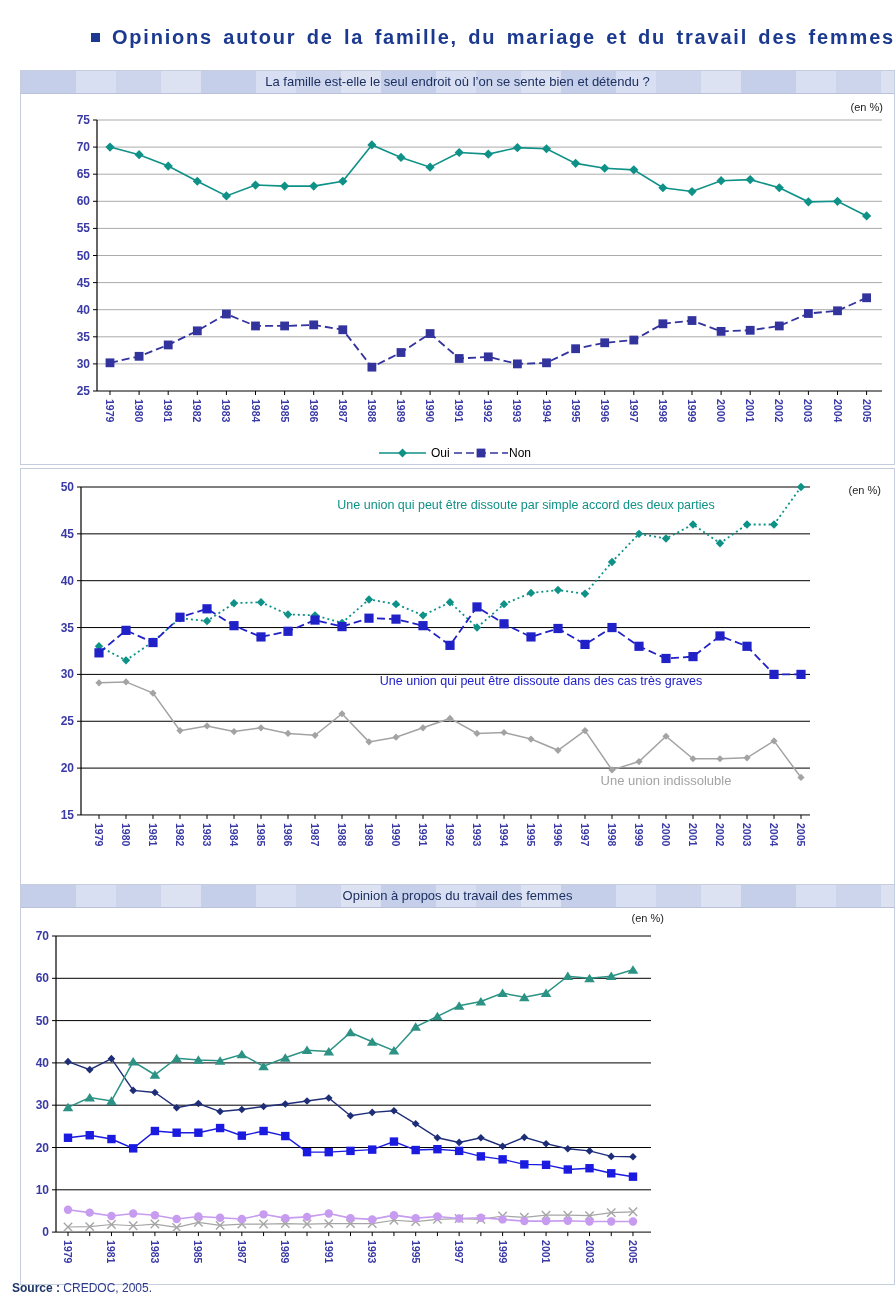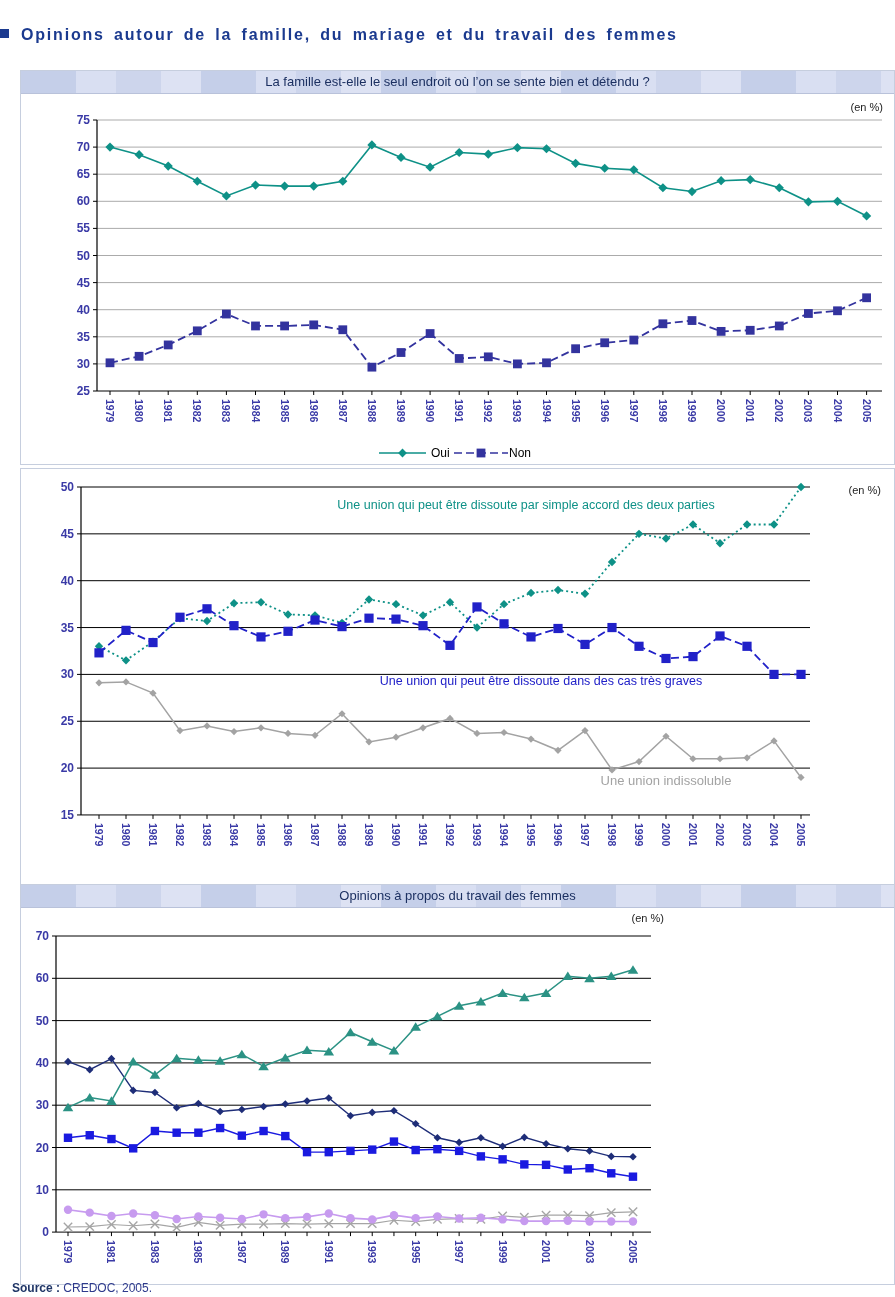--- a/index.html
+++ b/index.html
@@ -1,19 +1,19 @@
 <!DOCTYPE html>
 <html><head>
 <meta charset="utf-8">
 <style>
   html,body{margin:0;padding:0;background:#fff;}
   .page{position:relative;width:895px;height:1297px;background:#fff;
         font-family:"Liberation Sans",sans-serif;overflow:hidden;}
-  .main-title{position:absolute;top:26px;left:0;width:100%;text-align:left;
-        color:#1b3a8f;font-weight:bold;font-size:16px;letter-spacing:1.8px;word-spacing:3px;}
+  .main-title{position:absolute;top:26px;left:0;width:100%;text-align:right;
+        color:#1b3a8f;font-weight:bold;font-size:20px;letter-spacing:1.8px;word-spacing:3px;}
   .main-title .bullet{display:inline-block;width:9px;height:9px;background:#1b3a8f;
         margin-right:12px;vertical-align:2px;}
   .section{position:absolute;left:20px;width:873px;background:#fff;border:1px solid #c6cede;}
   .banner{height:22px;line-height:22px;text-align:center;font-size:13px;color:#1c3061;
         border-bottom:1px solid #b9c2da;
         background-color:#c9d2ea;
         background-image:repeating-linear-gradient(90deg,#c5cfe9 0px,#c5cfe9 55px,#d9dff2 55px,#d9dff2 95px,#cdd5ec 95px,#cdd5ec 140px,#dde2f3 140px,#dde2f3 180px);}
   svg{display:block;overflow:visible;}
   .ylab{font-family:"Liberation Sans",sans-serif;font-weight:bold;font-size:12px;fill:#3a3aa6;}
   .xlab{font-family:"Liberation Sans",sans-serif;font-weight:bold;font-size:10.5px;fill:#3a3aa6;}
@@ -354,21 +354,21 @@
         <polygon points="753,268.327 756.6,271.927 753,275.52700000000004 749.4,271.927" fill="#a3a3a3"></polygon>
         <polygon points="780,304.86999999999995 783.6,308.46999999999997 780,312.07 776.4,308.46999999999997" fill="#a3a3a3"></polygon>
         <text x="860" y="25" text-anchor="end" class="en">(en %)</text>
         <text x="505" y="40" text-anchor="middle" class="ann" fill="#0e9187">Une union qui peut être dissoute par simple accord des deux parties</text>
         <text x="520" y="216" text-anchor="middle" class="ann" fill="#2121c8">Une union qui peut être dissoute dans des cas très graves</text>
         <text x="645" y="316" text-anchor="middle" class="ann" fill="#a3a3a3" style="font-size: 13px;">Une union indissoluble</text>
       </svg>
   </div>
 
   <div class="section" style="top:884px;height:399px;">
-    <div class="banner">Opinions à propos du travail des femmes</div>
+    <div class="banner">Opinion à propos du travail des femmes</div>
     <svg id="c3" width="873" height="376">
         <line x1="35" y1="324.1" x2="630" y2="324.1" stroke="#000" stroke-width="1"></line>
         <line x1="31" y1="324.1" x2="35" y2="324.1" stroke="#000" stroke-width="1"></line>
         <text x="28" y="328.1" text-anchor="end" class="ylab">0</text>
         <line x1="35" y1="281.8" x2="630" y2="281.8" stroke="#000" stroke-width="1"></line>
         <line x1="31" y1="281.8" x2="35" y2="281.8" stroke="#000" stroke-width="1"></line>
         <text x="28" y="285.8" text-anchor="end" class="ylab">10</text>
         <line x1="35" y1="239.50000000000003" x2="630" y2="239.50000000000003" stroke="#000" stroke-width="1"></line>
         <line x1="31" y1="239.50000000000003" x2="35" y2="239.50000000000003" stroke="#000" stroke-width="1"></line>
         <text x="28" y="243.50000000000003" text-anchor="end" class="ylab">20</text>

